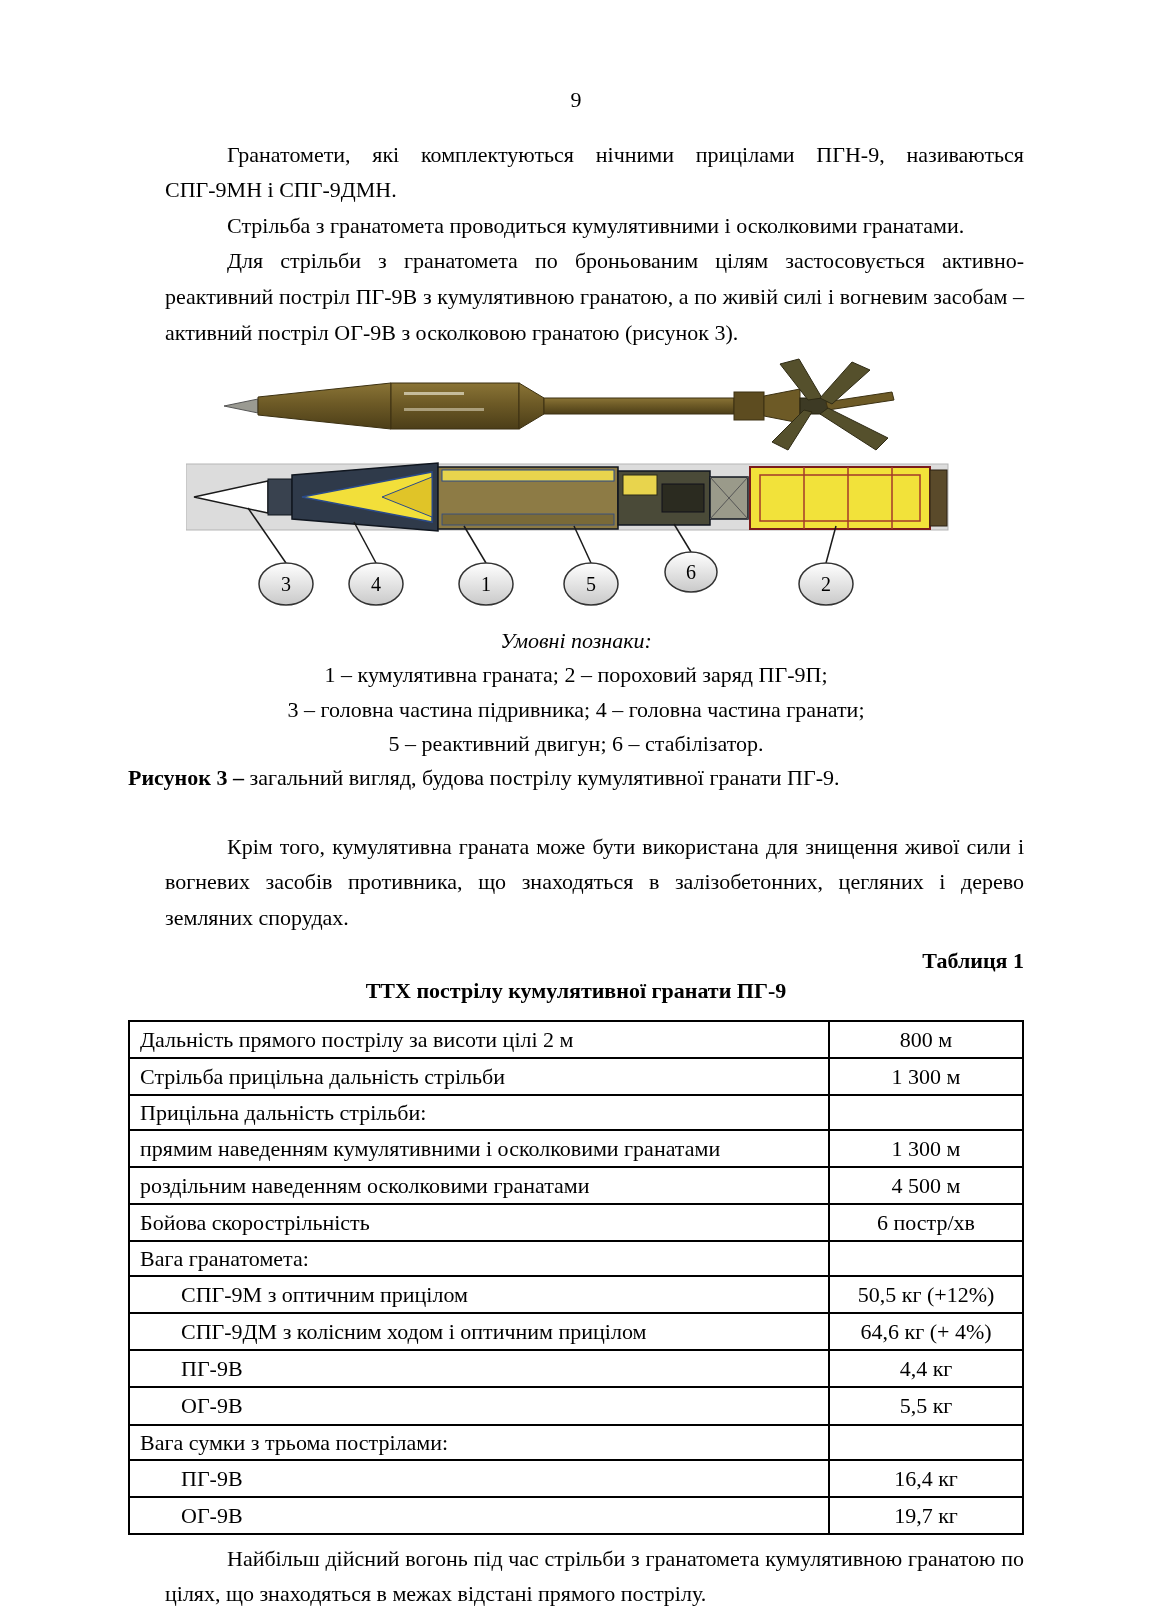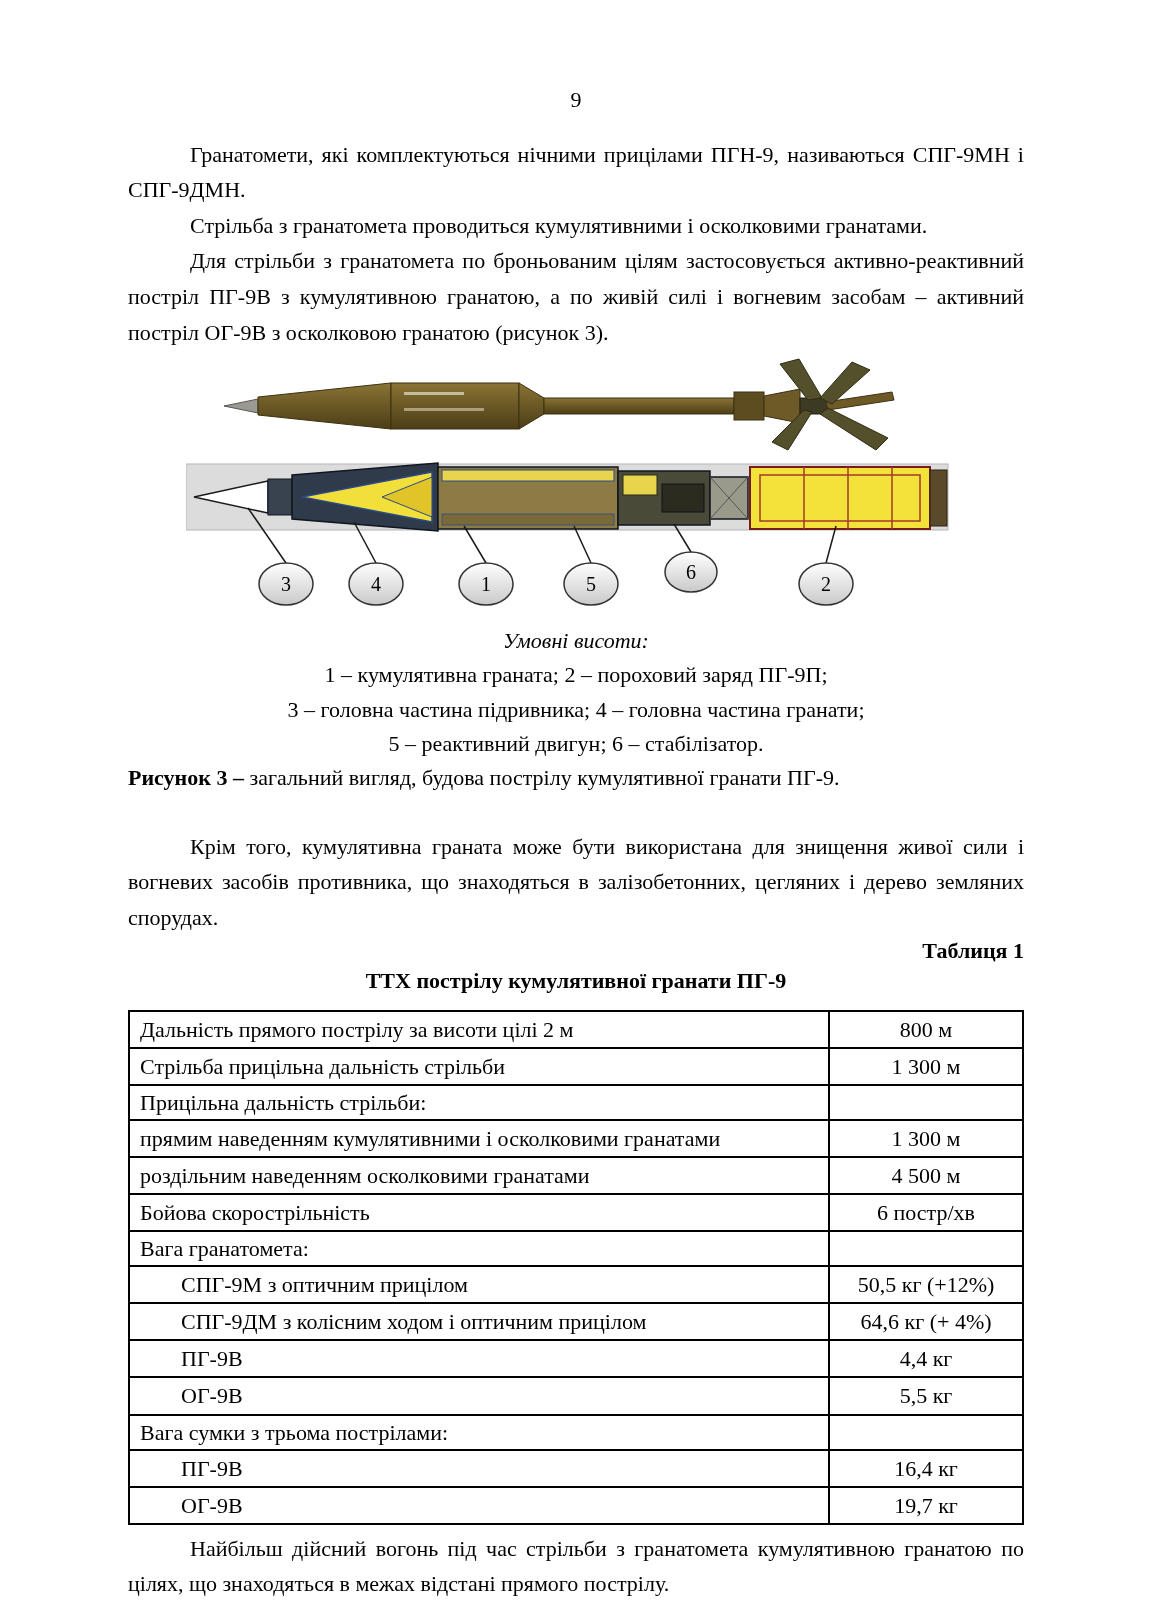--- a/index.html
+++ b/index.html
@@ -14,28 +14,29 @@
     font-family: "Liberation Serif", "DejaVu Serif", serif;
     font-size: 22px;
     padding: 86px 130px 0 128px;
     overflow: hidden;
   }
   .page-number { text-align: center; line-height: 1.3; margin-bottom: 22px; }
   p.body-par {
     text-align: justify;
     text-indent: 62px;
     line-height: 1.62;
+    margin-left: 37px;
   }
   .figure-wrap { text-align: center; margin-top: 6px; }
   .figure-wrap svg { display: inline-block; }
   .legend-title { text-align: center; font-style: italic; line-height: 1.55; margin-top: 4px; }
   .legend-line  { text-align: center; line-height: 1.55; }
   .figure-caption { line-height: 1.55; }
   .after-figure { margin-top: 34px; }
-  .table-label { text-align: right; font-weight: bold; line-height: 1.4; }
+  .table-label { text-align: right; font-weight: bold; margin-top: 10px; line-height: 1.4; }
   .table-title { text-align: center; font-weight: bold; line-height: 1.35; }
   table.specs { width: 100%; border-collapse: collapse; margin-top: 14px; }
   table.specs td {
     border: 2px solid #000;
     padding: 2px 10px;
     line-height: 1.32;
     vertical-align: middle;
   }
   table.specs td.val { width: 194px; text-align: center; padding: 3px 4px; }
   table.specs tr.sub td.lbl { padding-left: 51px; }
@@ -139,21 +140,21 @@
           <text x="505" y="223">6</text>
         </g>
         <g>
           <ellipse cx="640" cy="228" rx="27" ry="21" fill="url(#calloutGrad)" stroke="#333" stroke-width="1.5"></ellipse>
           <text x="640" y="235">2</text>
         </g>
       </g>
     </svg>
   </div>
 
-  <div class="legend-title">Умовні висоти:</div>
+  <div class="legend-title">Умовні познаки:</div>
   <div class="legend-line">1 – кумулятивна граната; 2 – пороховий заряд ПГ-9П;</div>
   <div class="legend-line">3 – головна частина підривника; 4 – головна частина гранати;</div>
   <div class="legend-line">5 – реактивний двигун; 6 – стабілізатор.</div>
   <div class="figure-caption">
     <b>Рисунок 3 –</b><span> загальний вигляд, будова пострілу кумулятивної гранати ПГ-9.</span>
   </div>
 
   <p class="body-par after-figure">Крім того, кумулятивна граната може бути використана для знищення живої сили і вогневих засобів противника, що знаходяться в залізобетонних, цегляних і дерево земляних спорудах.</p>
 
   <div class="table-label">Таблиця 1</div>

